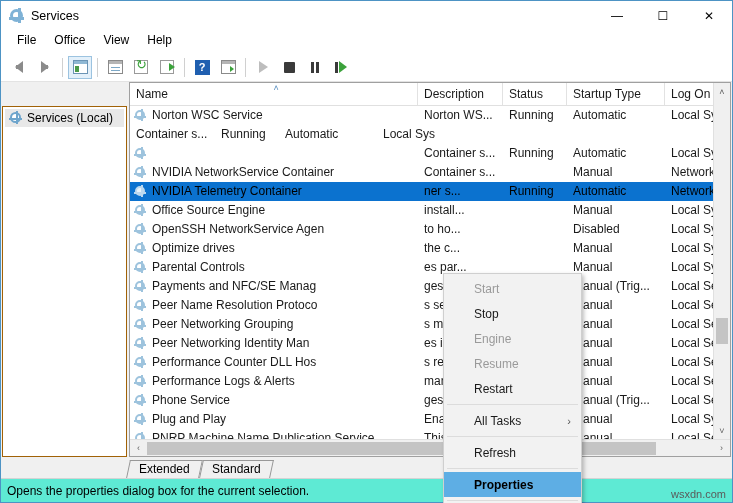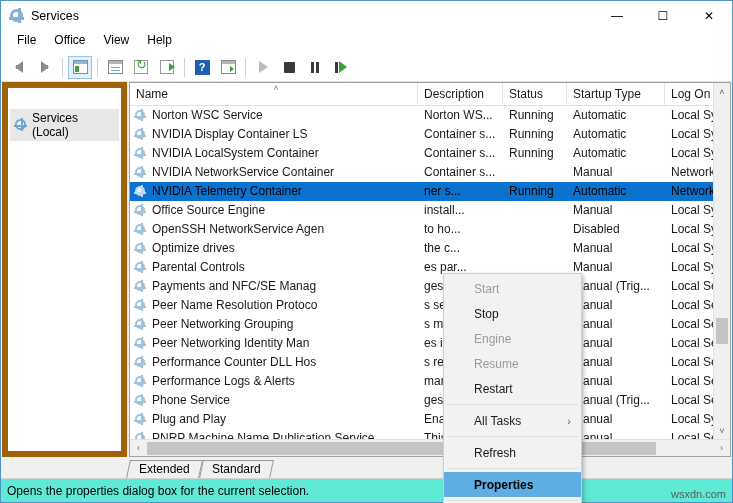--- a/index.html
+++ b/index.html
@@ -112,22 +112,22 @@
   .ic-stop { width: 11px; height: 11px; background: #3a3a3a; border-radius: 1px; }
   .ic-pause { display: flex; gap: 2px; }
   .ic-pause i { width: 3px; height: 11px; background: #3a3a3a; display: block; }
   .ic-restart { display: flex; align-items: center; gap: 1px; }
   .ic-restart i { width: 3px; height: 11px; background: #3a3a3a; display: block; }
   .ic-restart b { width: 0; height: 0; border-top: 6px solid transparent;
                   border-bottom: 6px solid transparent; border-left: 8px solid #3ba23b; }
   
   .body-area { flex: 1; display: flex; background: #f0f0f0; padding: 0 1px 0 1px; min-height: 0; }
   .left-pane {
-    width: 125px; background: #fff; border: 6px solid #a16207;
-    flex: 0 0 125px; padding-top: 20px;
+    width: 125px; background: #fff; border: 1px solid #a16207;
+    flex: 0 0 125px; padding-top: 1px; margin-top: 24px;
   }
   .tree-node {
     display: flex; align-items: center; gap: 4px;
     background: #e8e8e8; margin: 1px 2px; padding: 2px 4px;
     font-size: 12px; cursor: default;
   }
   .tree-gear { width: 14px; height: 14px; position: relative; flex: 0 0 14px; }
   .tree-gear .g {
     width: 11px; height: 11px; border-radius: 50%;
     border: 2px solid #6ea5cc; background: #fff;
@@ -366,37 +366,30 @@
                 <div class="g"></div>
               </div>
               <span>Norton WSC Service</span>
             </div>
             <div class="cell c-desc">Norton WS...</div>
             <div class="cell c-stat">Running</div>
             <div class="cell c-start">Automatic</div>
             <div class="cell c-logon">Local Sys</div>
           </div>
           <div class="row">
-            <div class="cell name c-name">
-              <div class="rgear">
-                <div class="g"></div>
-              </div>
-              <span>NVIDIA Display Container LS</span>
-            </div>
             <div class="cell c-desc">Container s...</div>
             <div class="cell c-stat">Running</div>
             <div class="cell c-start">Automatic</div>
             <div class="cell c-logon">Local Sys</div>
           </div>
           <div class="row">
             <div class="cell name c-name">
               <div class="rgear">
                 <div class="g"></div>
               </div>
-              <span>NVIDIA LocalSystem Container</span>
             </div>
             <div class="cell c-desc">Container s...</div>
             <div class="cell c-stat">Running</div>
             <div class="cell c-start">Automatic</div>
             <div class="cell c-logon">Local Sys</div>
           </div>
           <div class="row">
             <div class="cell name c-name">
               <div class="rgear">
                 <div class="g"></div>

